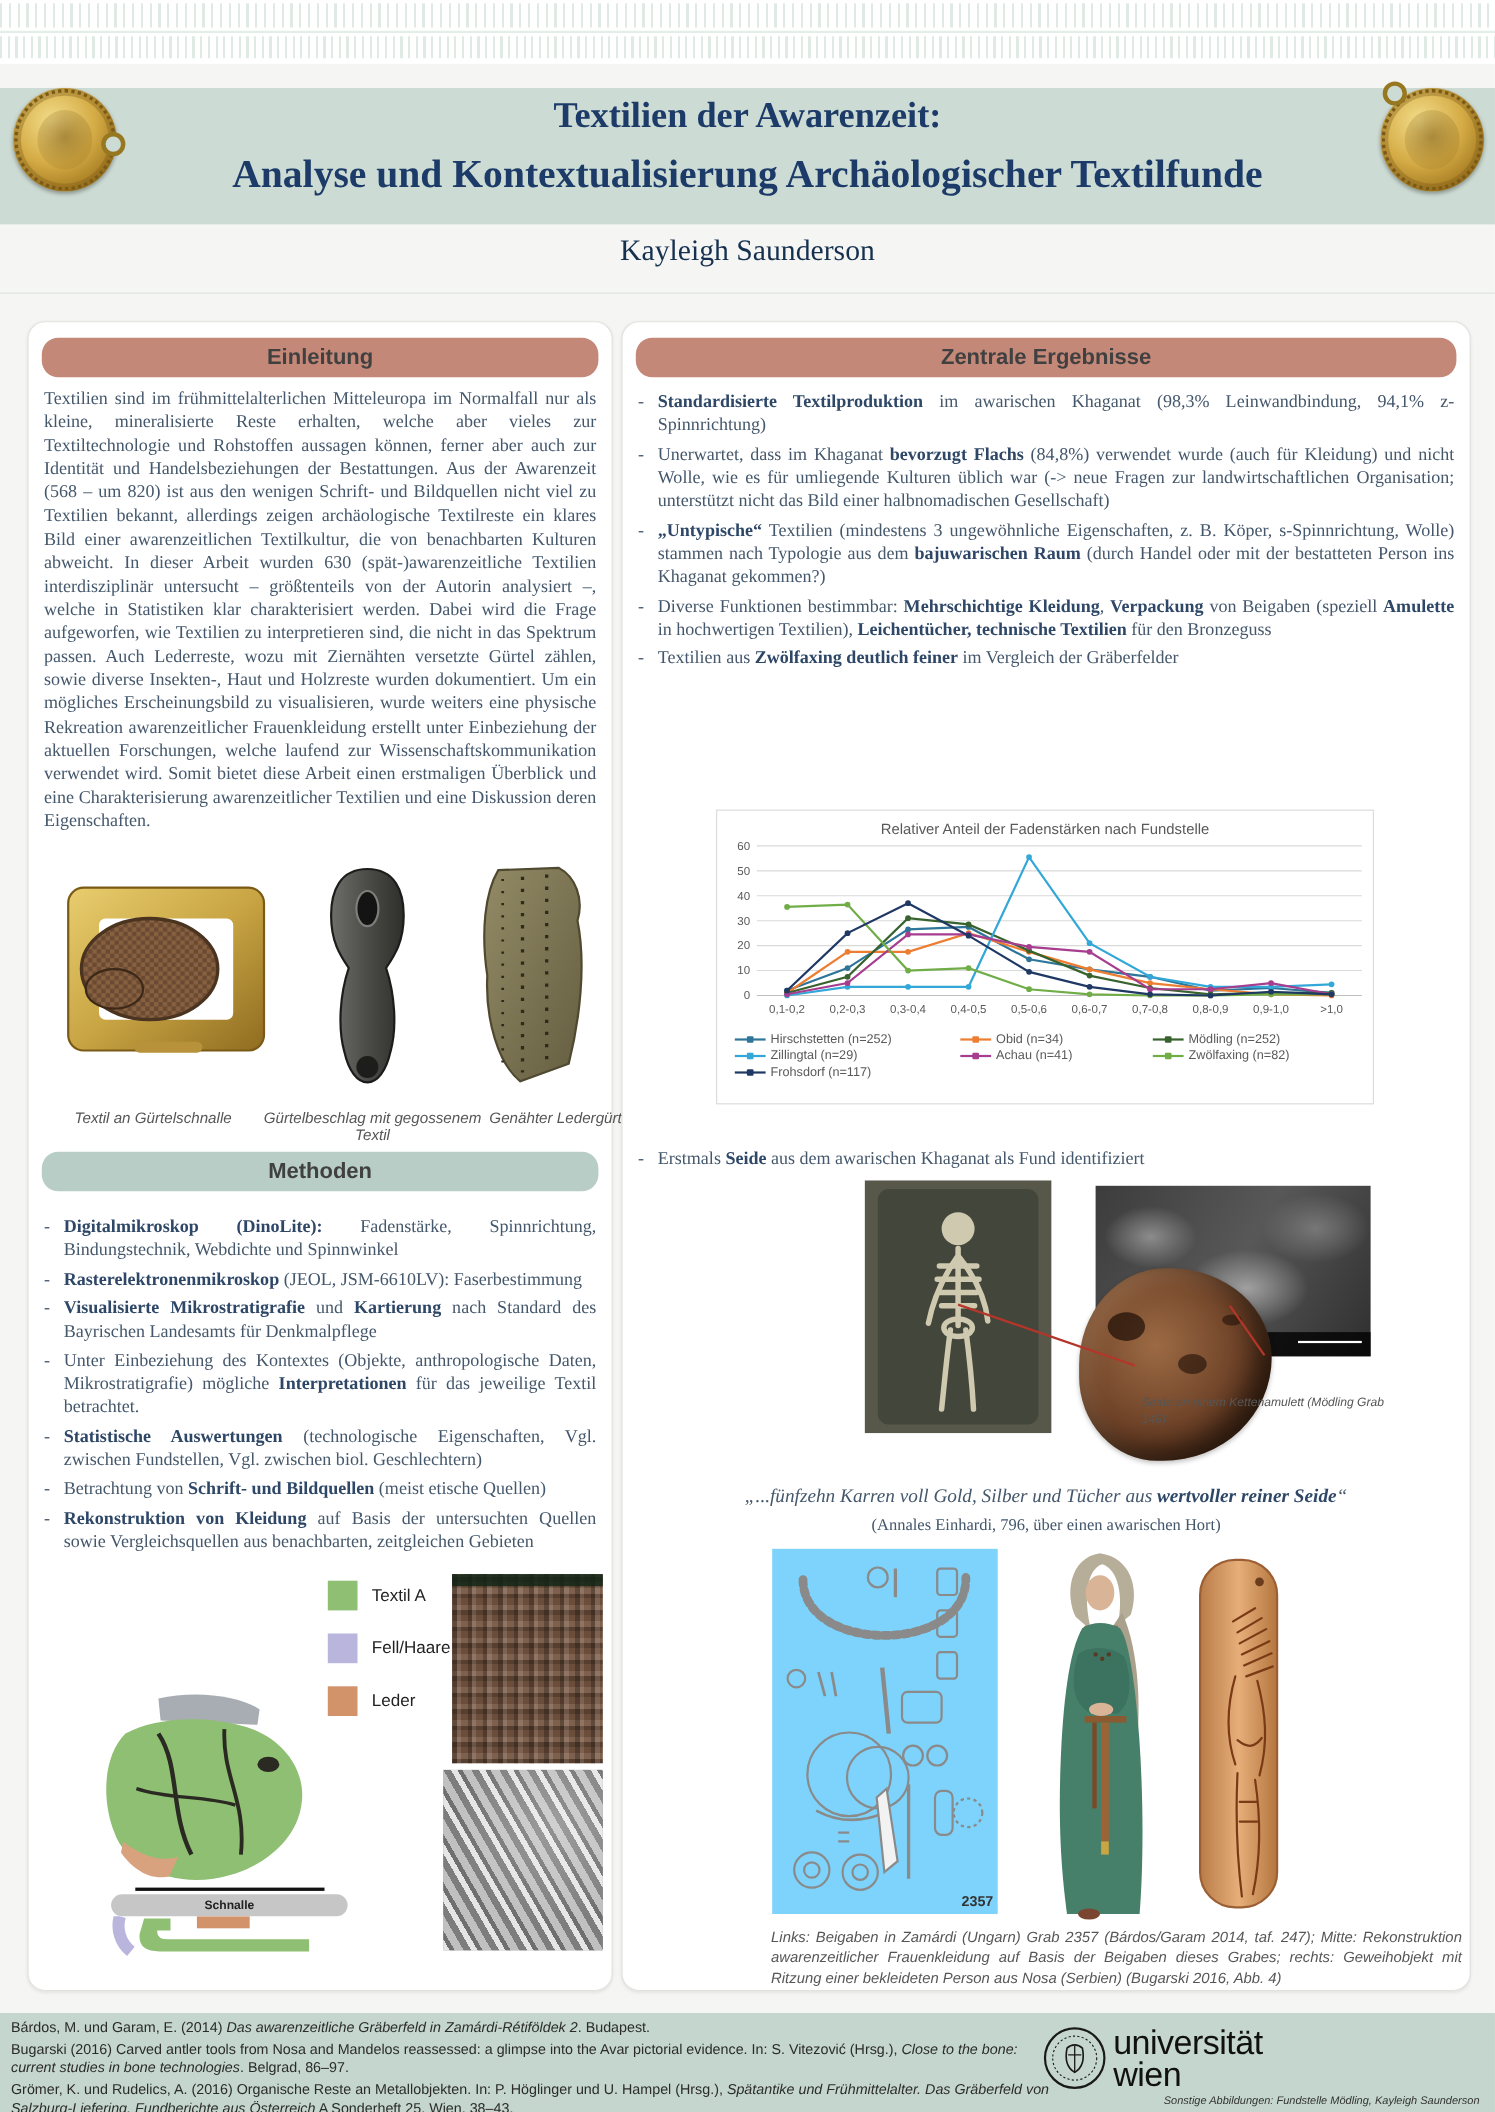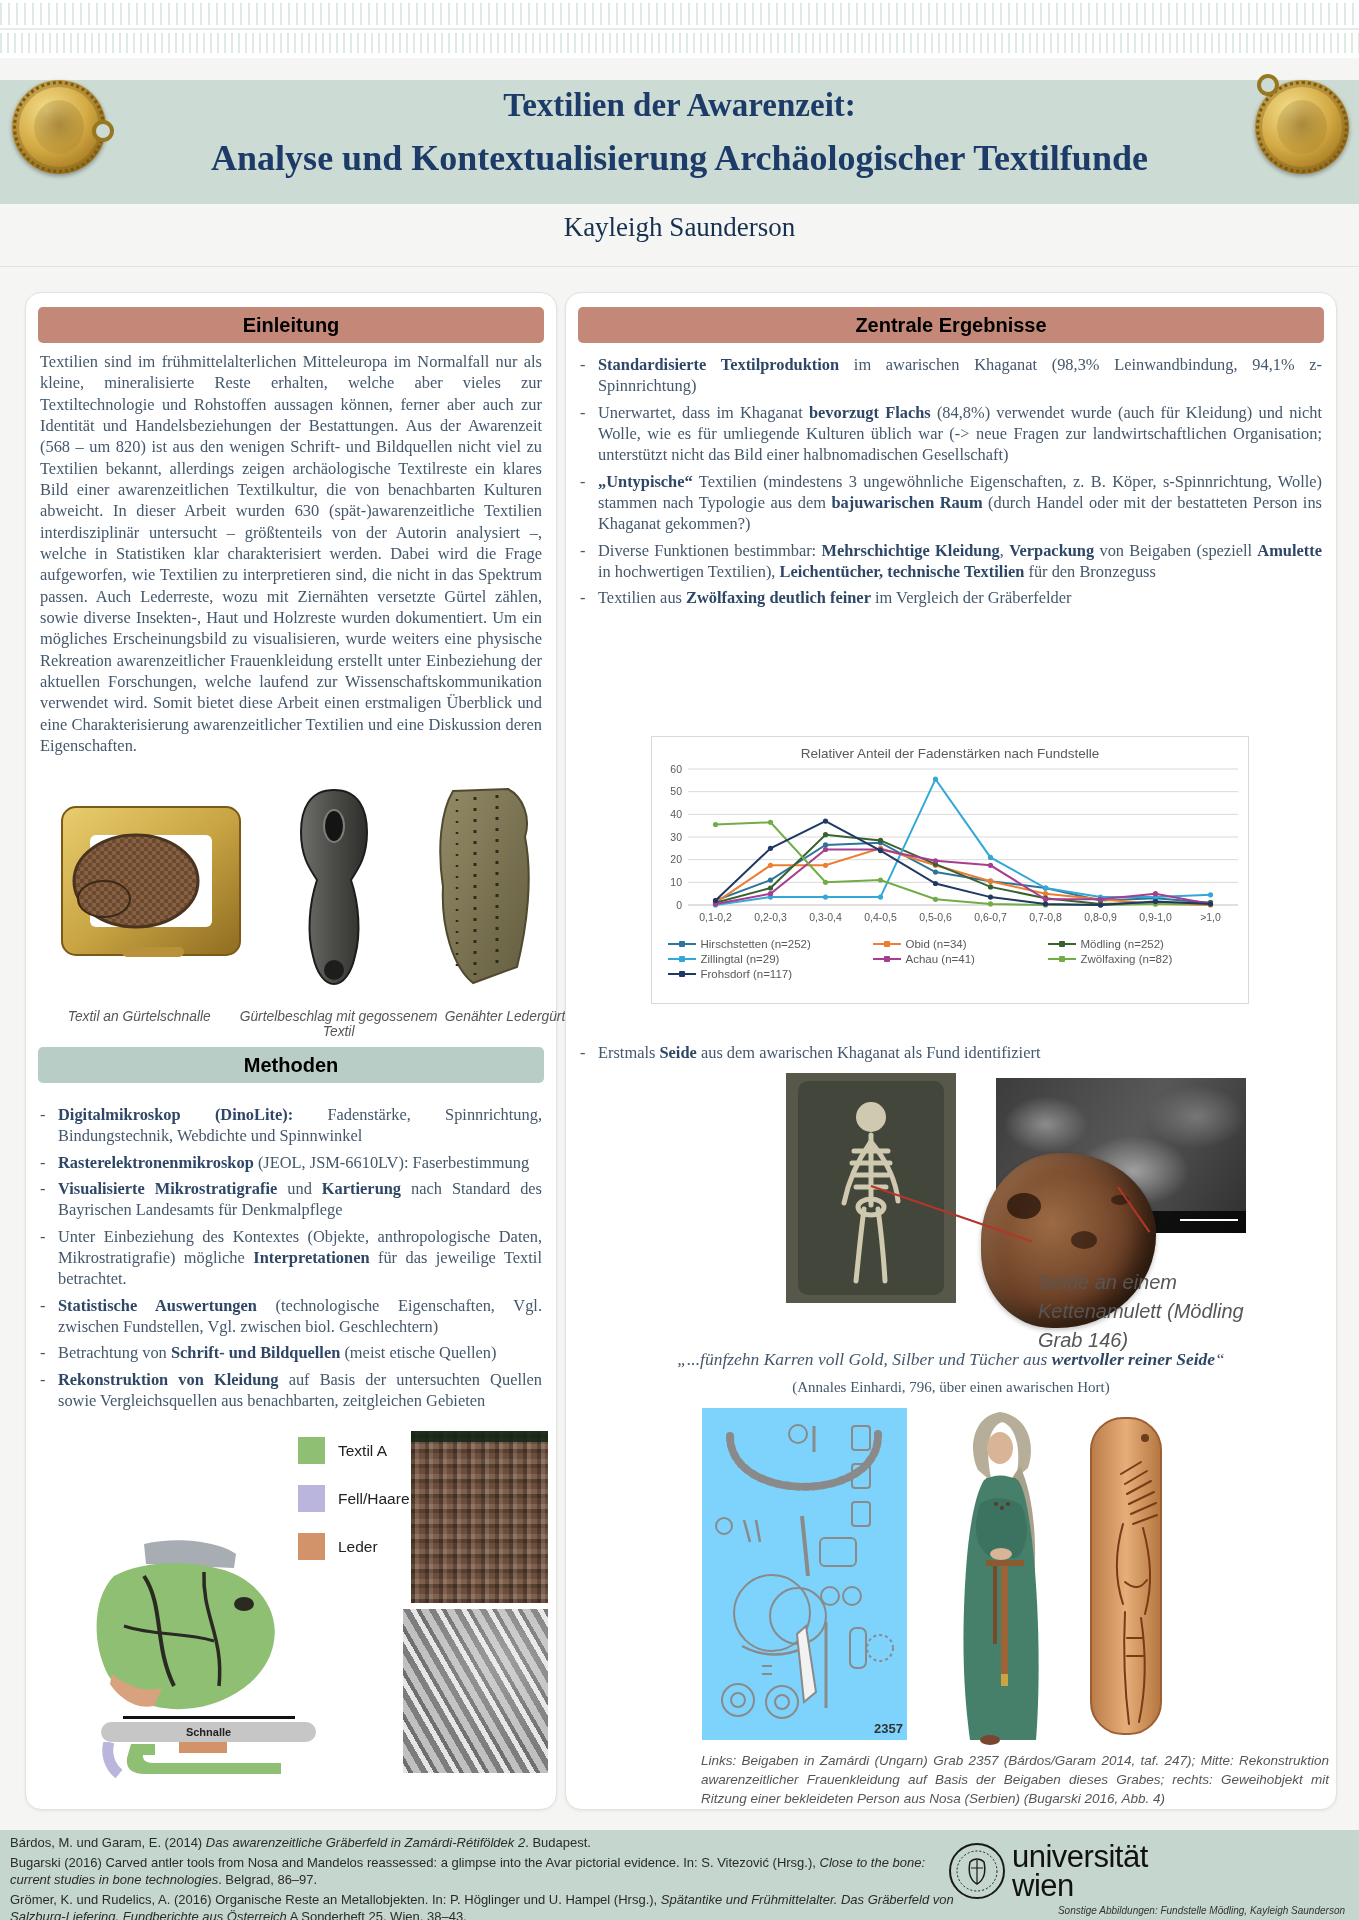--- a/index.html
+++ b/index.html
@@ -31,22 +31,22 @@
   .coin-left{left:12px;top:80px;}
   .coin-right{left:1255px;top:80px;}
   .coin .ring{position:absolute;width:14px;height:14px;border:4px solid #97771f;border-radius:50%;background:#ccdbd3;}
   .coin-left .ring{right:-8px;top:40px;}
   .coin-right .ring{left:2px;top:-6px;}
 
   
   .card{position:absolute;top:292px;height:1516px;background:#fff;border:1px solid #e2e2df;border-radius:16px;box-shadow:0 1px 3px rgba(0,0,0,.07);}
   .card-left{left:25px;width:530px;}
   .card-right{left:565px;width:770px;}
-  .secbar{position:absolute;height:36px;border-radius:5px;display:flex;align-items:center;justify-content:center;
-    font-family:"Liberation Sans",sans-serif;font-weight:700;font-size:20px;color:#000000;}
+  .secbar{position:absolute;height:36px;border-radius:15px;display:flex;align-items:center;justify-content:center;
+    font-family:"Liberation Sans",sans-serif;font-weight:700;font-size:20px;color:#404040;}
   .salmon{background:#c48878;}
   .sage{background:#b7cdc5;}
 
   .bodytext{color:#44576b;font-size:16.4px;line-height:1.3;text-align:justify;}
   .b{font-weight:700;color:#2e4767;}
   .i{font-style:italic;}
   .li{display:flex;gap:8px;margin:5px 0;}
   .li .dash{flex:0 0 10px;}
   .li .litext{flex:1;text-align:justify;}
 
@@ -476,21 +476,21 @@
           <ellipse cx="85" cy="134" rx="13" ry="8" fill="none"></ellipse>
         </g>
       </svg>
       <div class="sem">
         <div class="sem-bar"><span>WD35mm  SS47  40Pa  x450</span>   <span>50µm</span><br><span>Textil A</span></div>
         <div class="sem-scale"></div>
       </div>
       <div class="amulet"></div>
       <div class="redline rl1"></div>
       <div class="redline rl2"></div>
-      <div class="seidecap capt" style="font-size:20px;">Seide an einem Kettenamulett (Mödling Grab 146)</div>
+      <div class="seidecap capt" style="font-size:11px;">Seide an einem Kettenamulett (Mödling Grab 146)</div>
     </div>
 
     <div class="quote1"><span class="i">„...fünfzehn Karren voll Gold, Silber und Tücher aus </span><span class="b i">wertvoller reiner Seide</span><span class="i">“</span></div>
     <div class="quote2">(Annales Einhardi, 796, über einen awarischen Hort)</div>
 
     <div class="botfig">
       <div class="drawing">
         <svg width="205" height="332" viewBox="0 0 205 332">
           <g stroke="#8a8a8a" stroke-width="2" fill="none">
             <path d="M28,28 C28,96 178,96 176,26" stroke-width="8" stroke-dasharray="5 4" stroke-linecap="round"></path>

